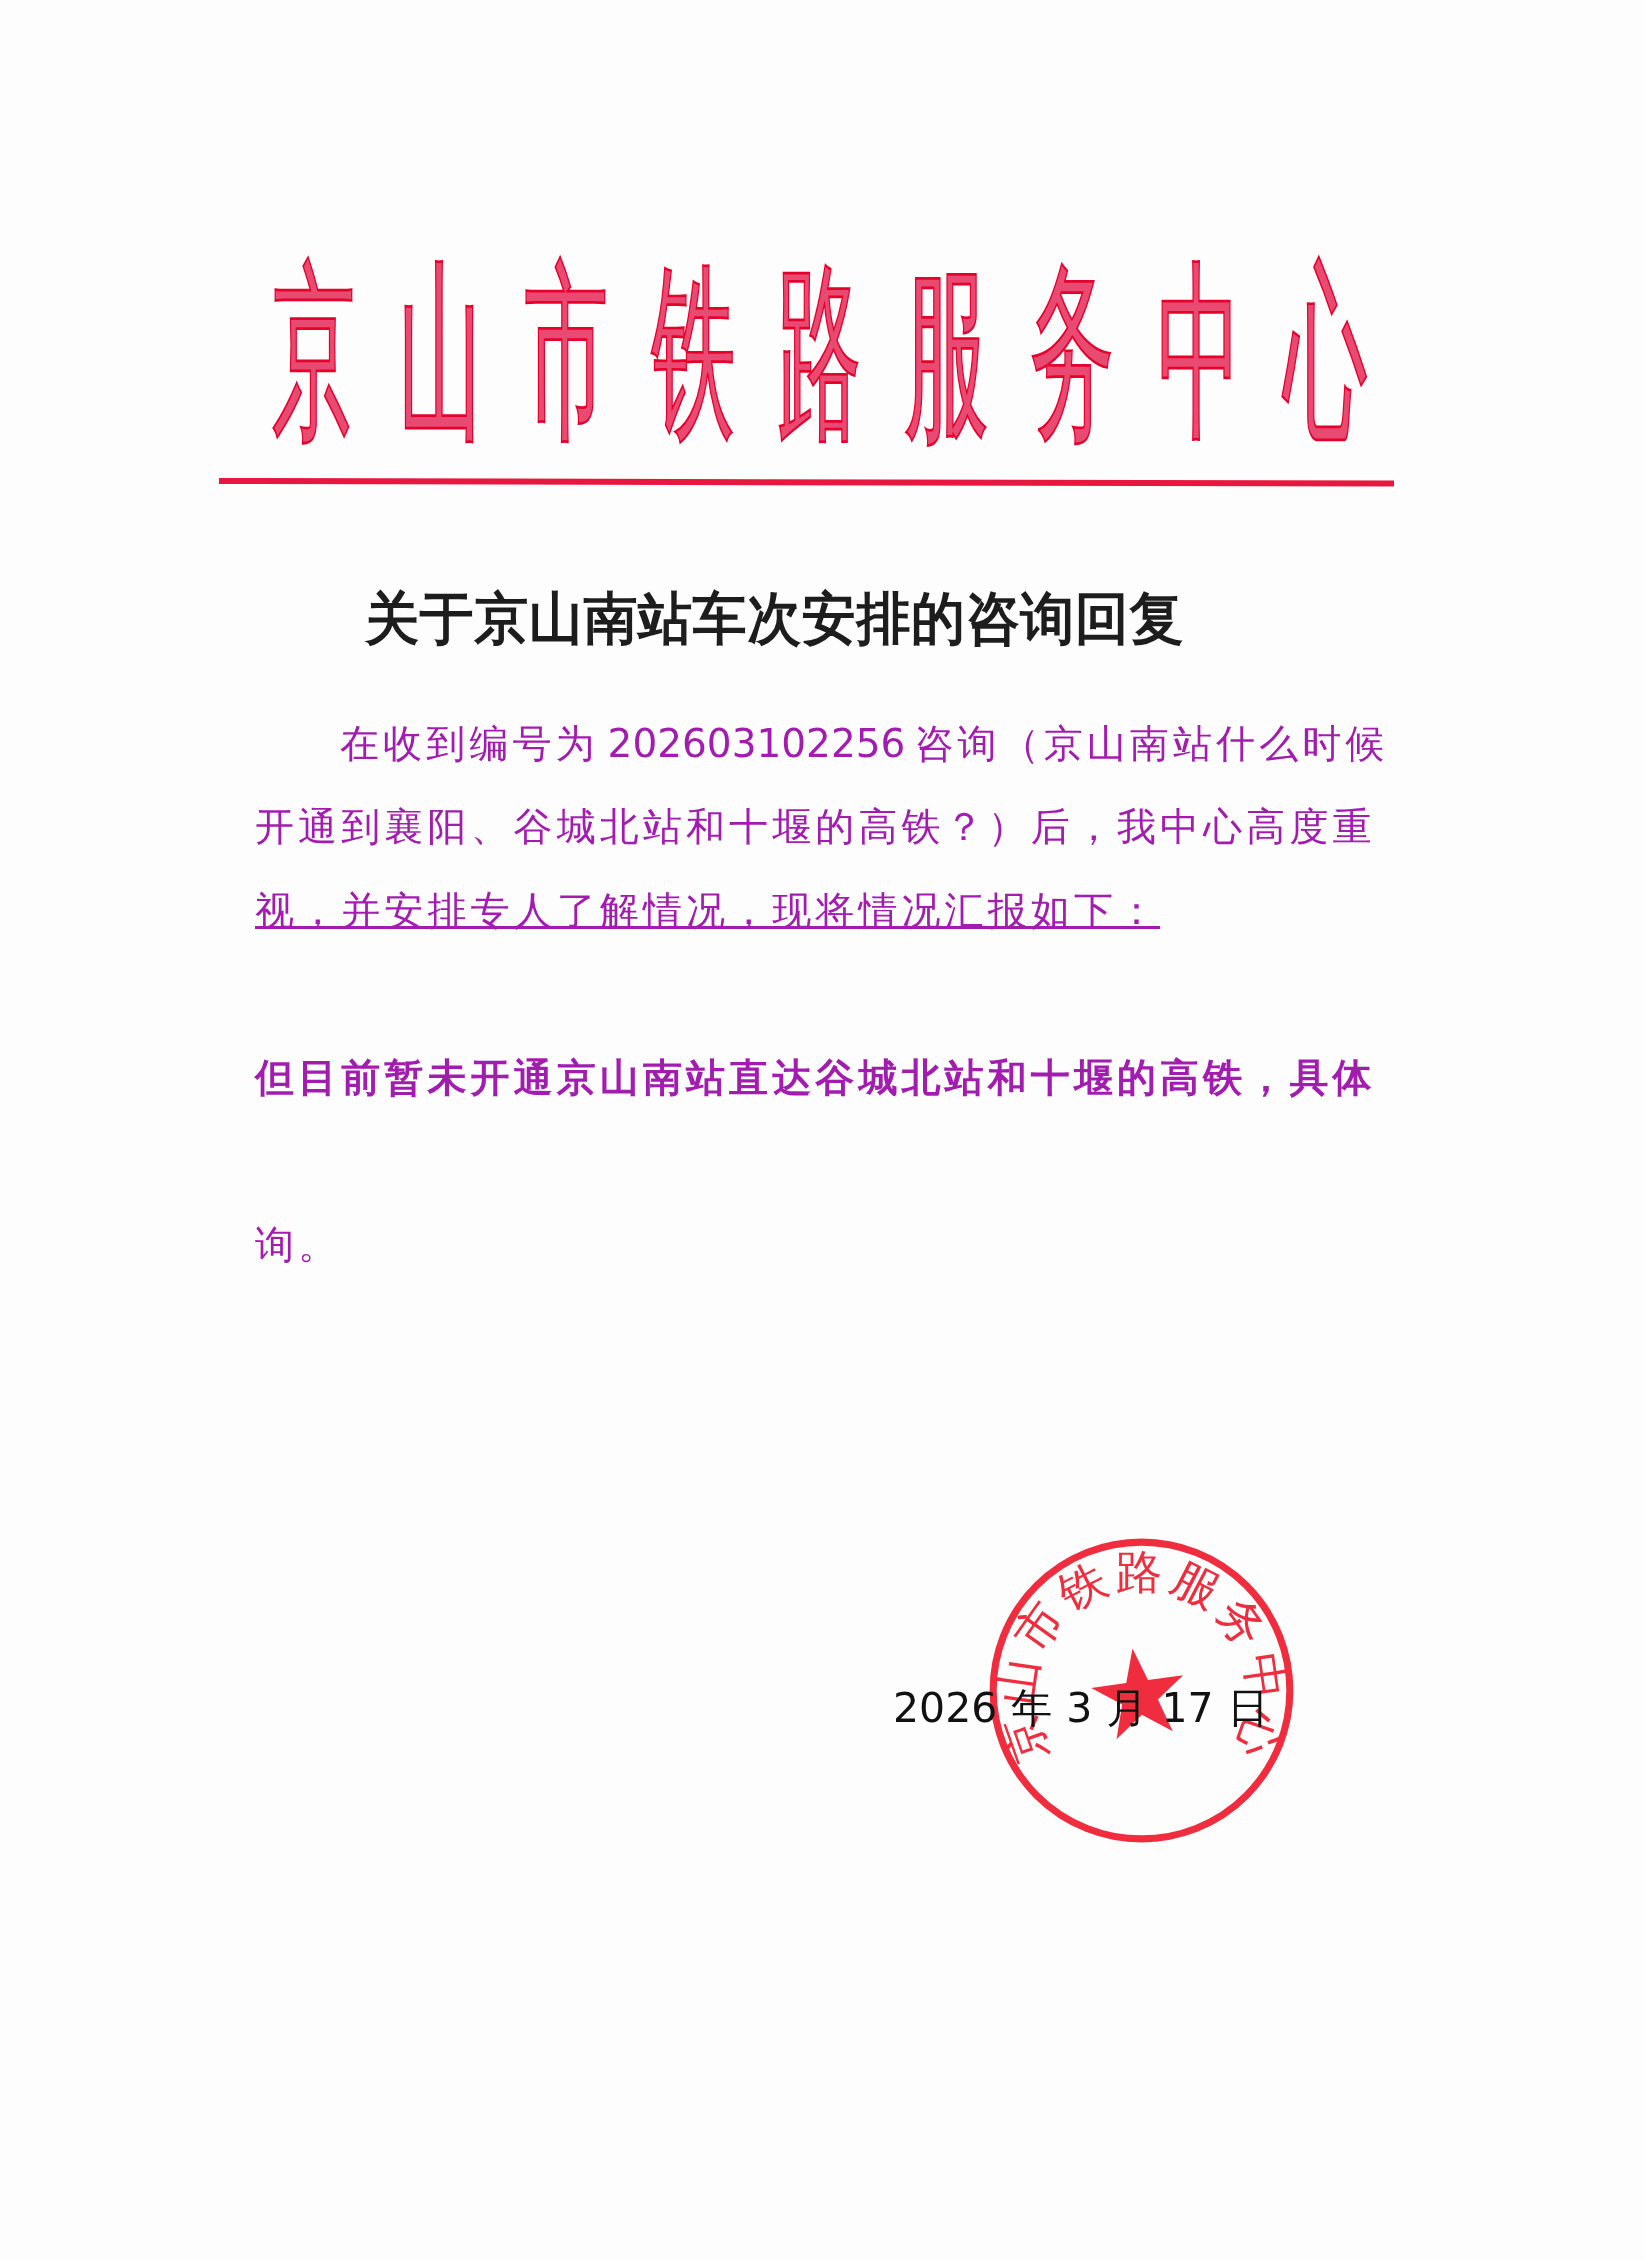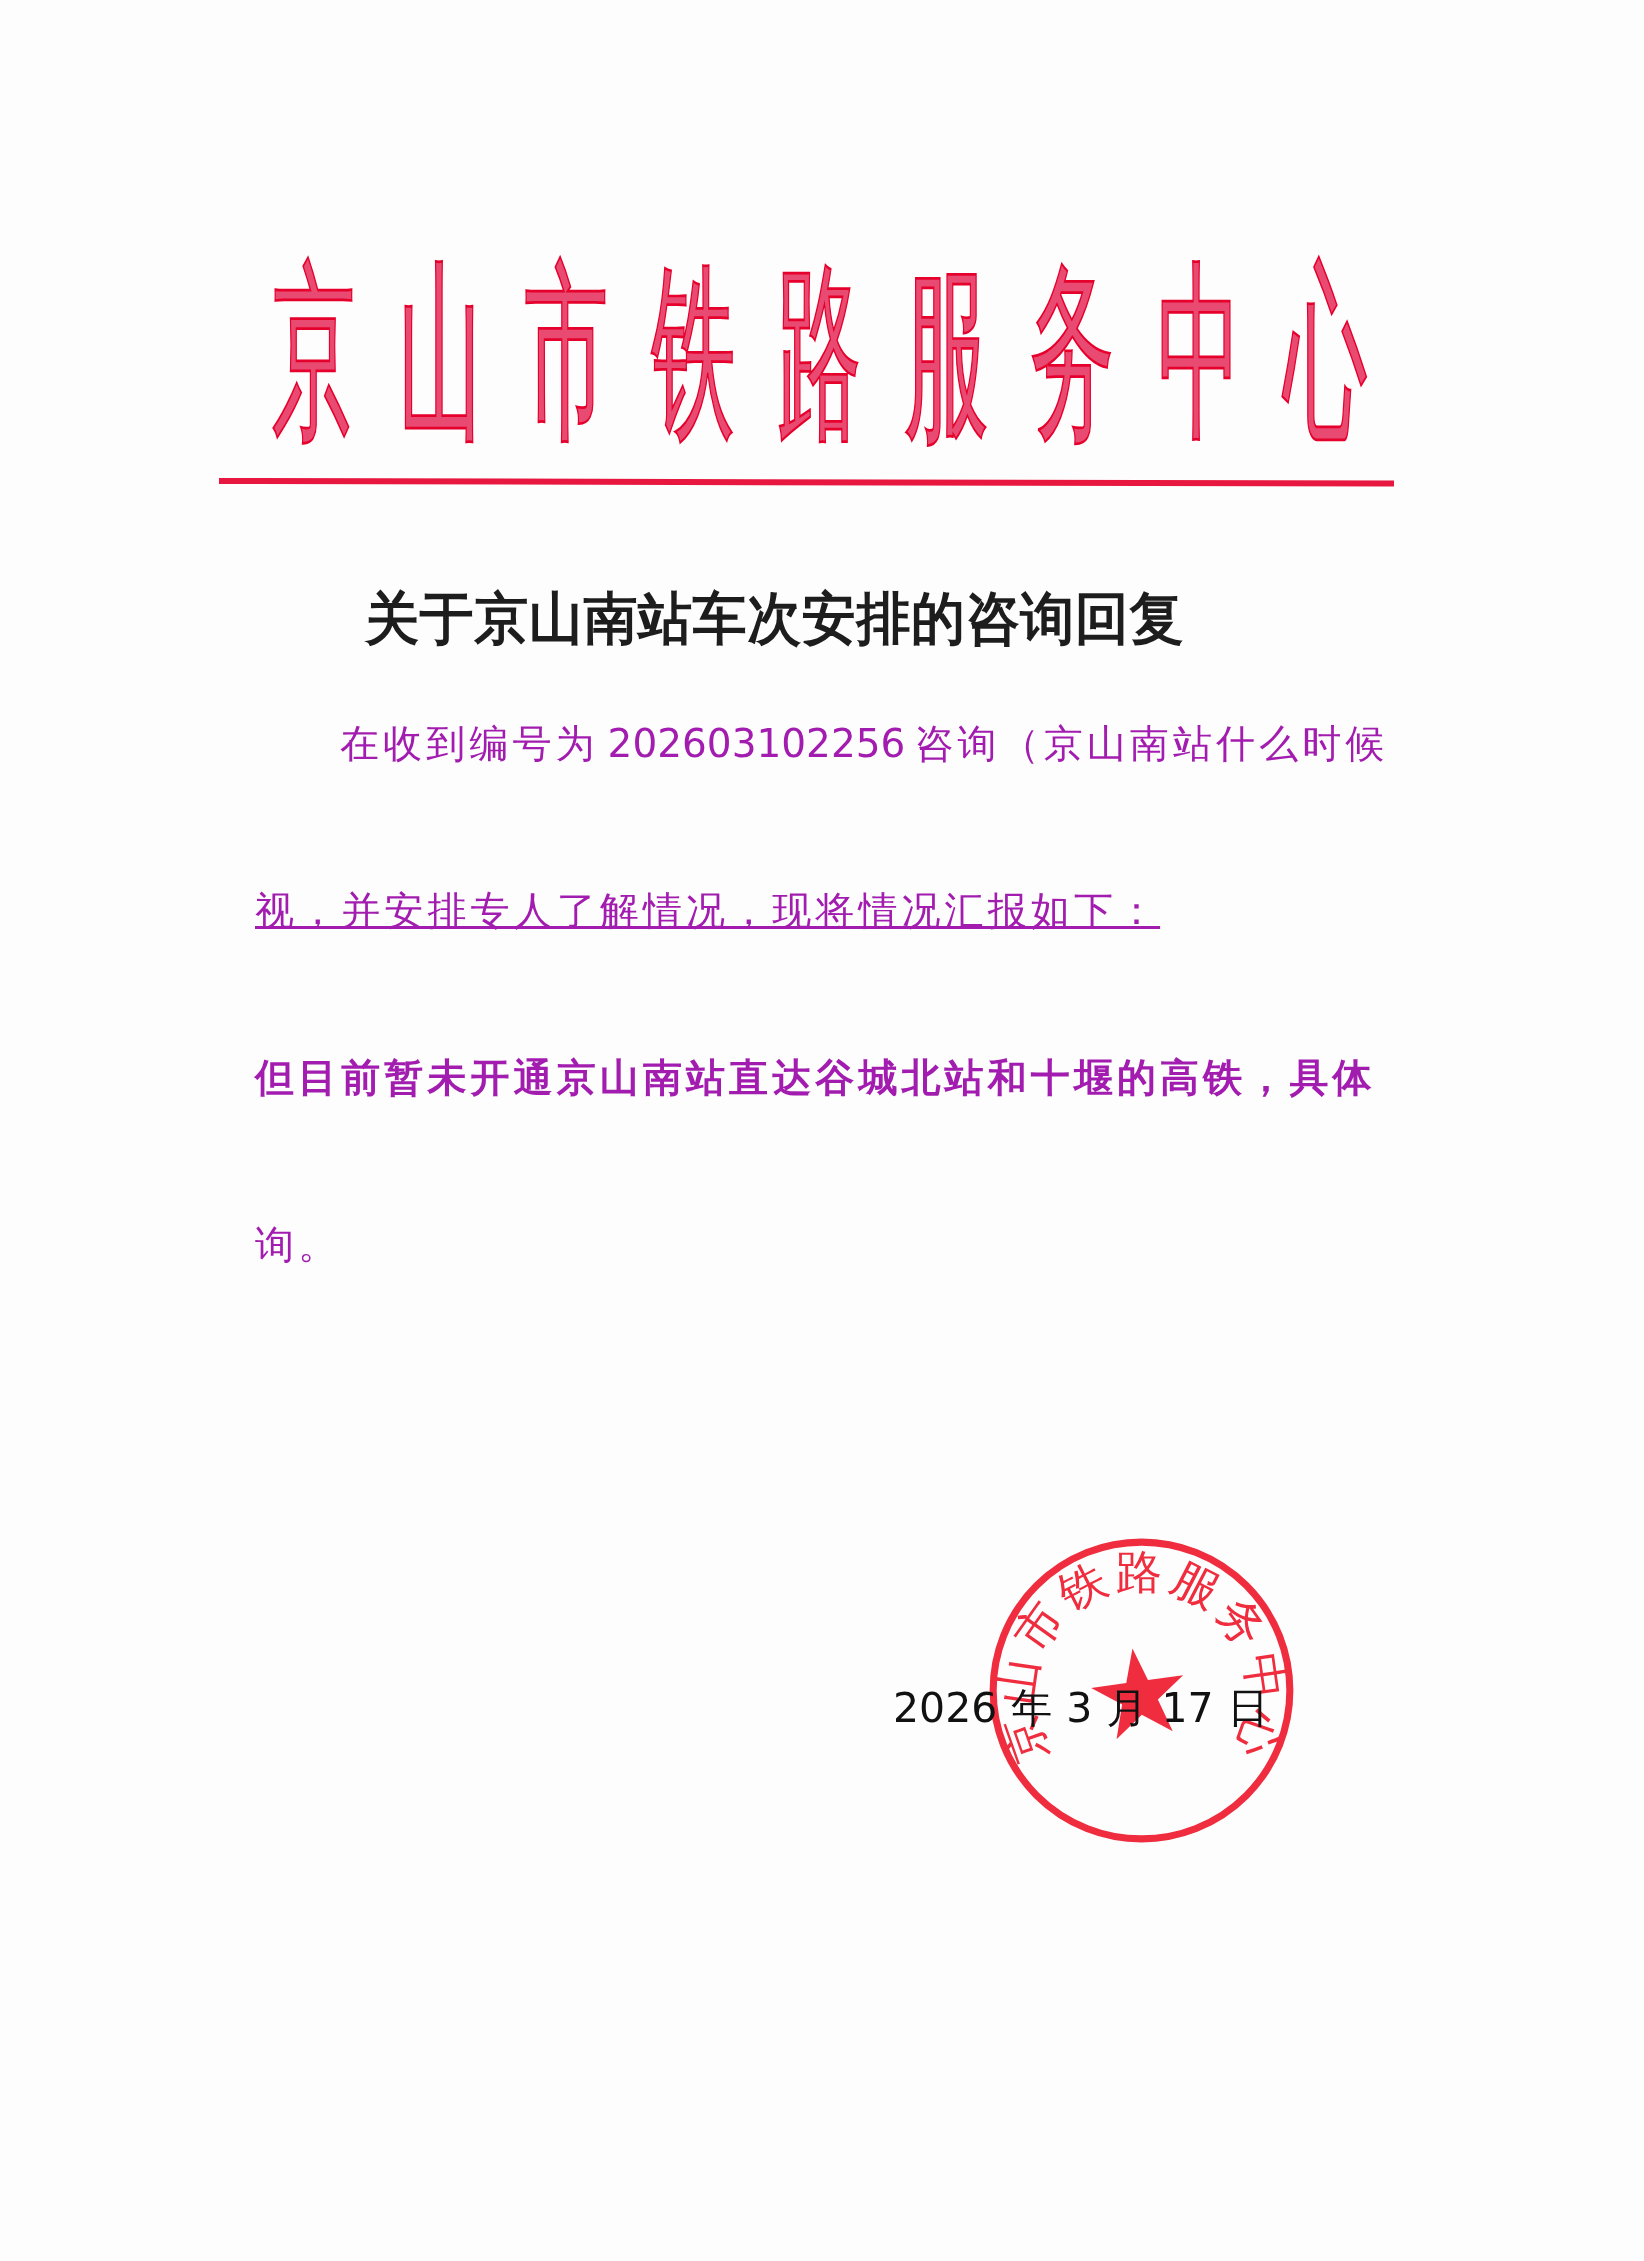--- a/index.html
+++ b/index.html
@@ -137,20 +137,23 @@
     <span class="hchar">中</span>
     <span class="hchar">心</span>
   </div>
   <div class="header-rule"></div>
 
   <div class="doc-title">关于京山南站车次安排的咨询回复</div>
 
   <div class="body-line indent" style="top:718px;">
     <span>在收到编号为</span><span class="num">202603102256</span><span>咨询（京山南站什么时候</span>
   </div>
+  <div class="body-line" style="top:801px;">
+    <span>开通到襄阳、谷城北站和十堰的高铁？）后，我中心高度重</span>
+  </div>
   <div class="body-line" style="top:885px;text-decoration:underline;">
     <span>视，并安排专人了解情况，现将情况汇报如下：</span>
   </div>
 
   <div class="body-line" style="top:1052px;font-weight:bold;">
     <span>但目前暂未开通京山南站直达谷城北站和十堰的高铁，具体</span>
   </div>
   <div class="body-line" style="top:1219px;">
     <span>询。</span>
   </div>

